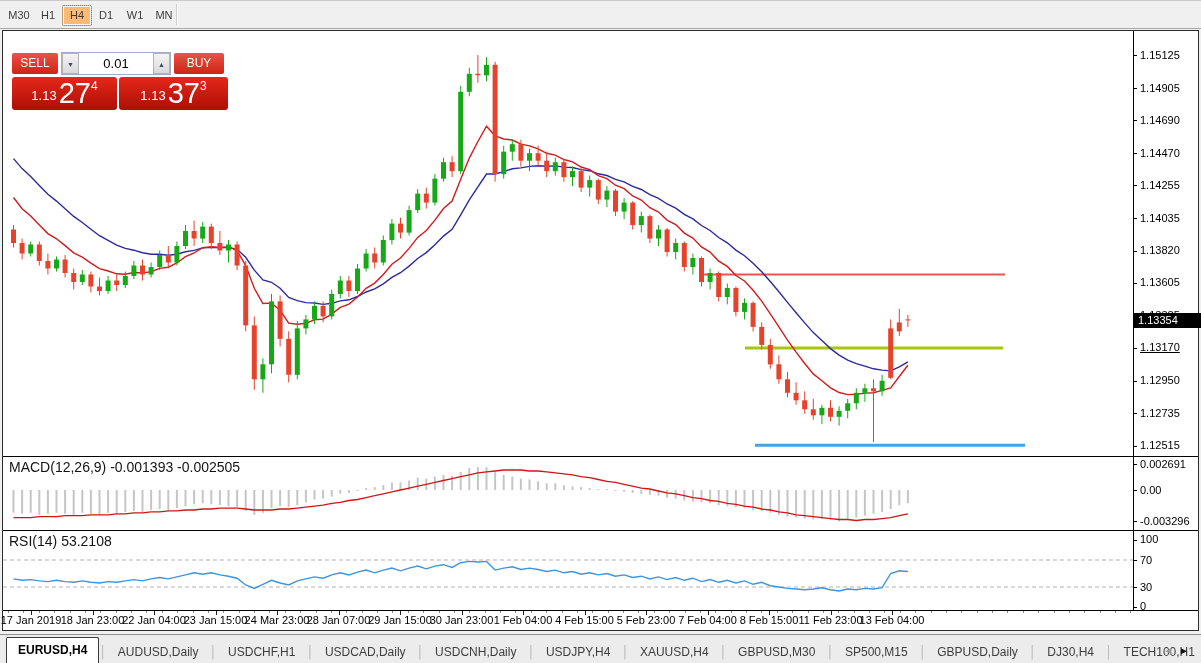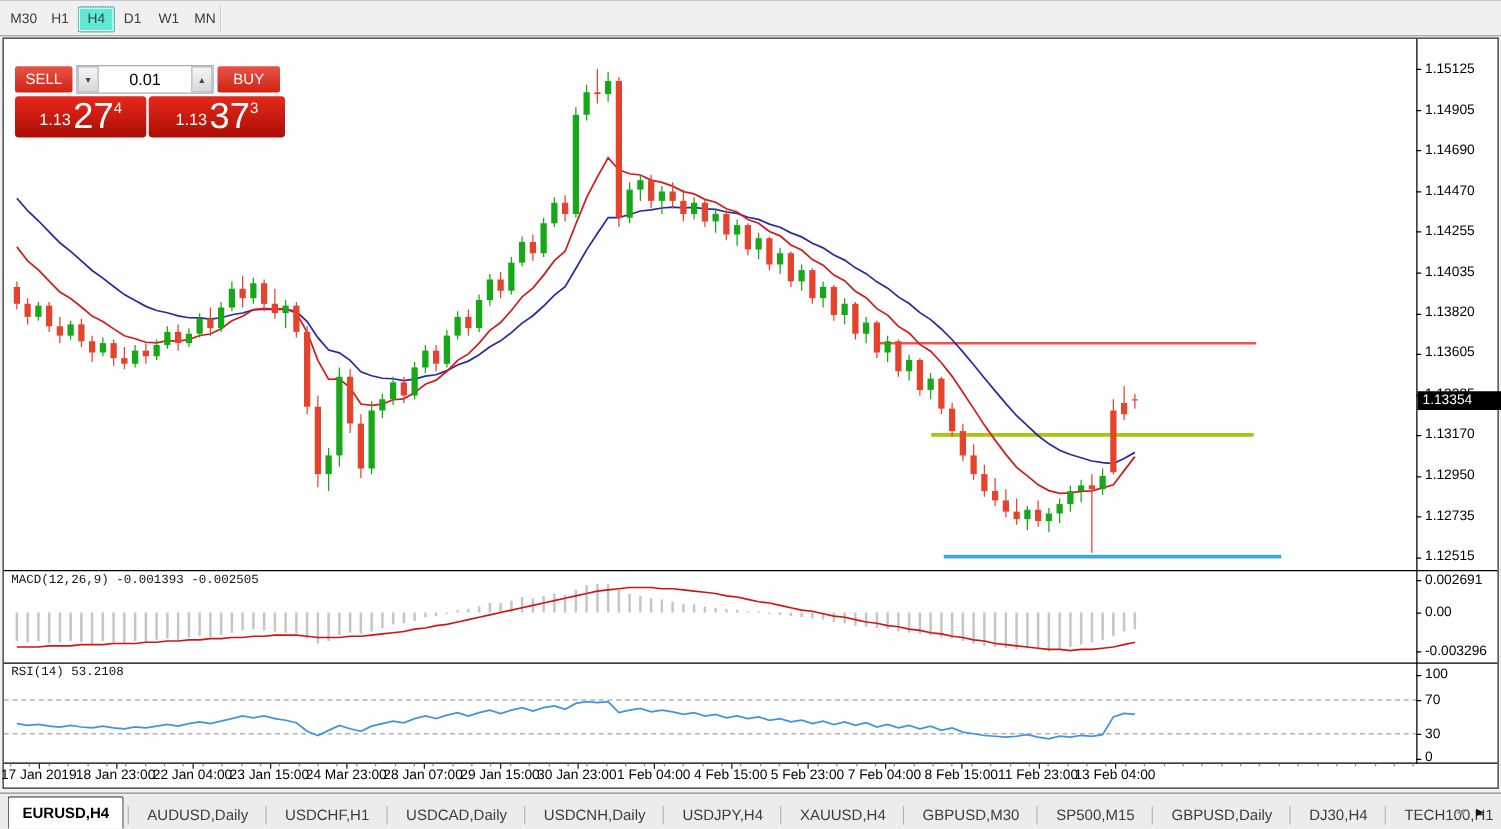--- a/index.html
+++ b/index.html
@@ -8,35 +8,35 @@
     background:#f0f0f0;font-family:"Liberation Sans",sans-serif;
     -webkit-font-smoothing:antialiased;
   }
   .top-line{position:absolute;left:0;top:0;width:100%;height:1px;background:#c9c9c9;}
   
   .toolbar{position:absolute;left:0;top:1px;width:100%;height:27px;background:#f0f0f0;border-bottom:1px solid #a8a8a8;}
   .tf-btn{
     position:absolute;top:4px;width:28px;height:19px;line-height:19px;text-align:center;
     font-size:11px;color:#3c3c3c;cursor:default;border:1px solid transparent;border-radius:2px;
   }
-  .tf-btn.active{background:#5eead4;border:1px dotted #7a7a7a;box-shadow:inset 0 0 0 1px #fbfbfb;}
+  .tf-btn.active{background:#fdba74;border:1px dotted #7a7a7a;box-shadow:inset 0 0 0 1px #fbfbfb;}
   .tf-sep{position:absolute;top:3px;left:176px;width:1px;height:21px;background:#cfcfcf;border-right:1px solid #fff;}
   
   .window{position:absolute;left:2px;top:30px;width:1195px;height:599px;background:#fff;border:1px solid #2a2a2a;}
   .window svg{position:absolute;left:0;display:block;}
   .axis-vline{position:absolute;left:1130px;top:0;width:1px;height:580px;background:#000;}
   .pane-sep{position:absolute;left:0;width:100%;height:1px;background:#000;}
   .title-row{position:absolute;left:7px;top:4px;height:14px;font-size:11px;color:#000;white-space:nowrap;z-index:5;}
   .title-row .arrow{font-size:8px;vertical-align:1px;margin-right:5px;color:#1a1a1a;}
   .title-row .ohlc{margin-left:8px;}
   .price-label{position:absolute;left:1137px;height:13px;line-height:13px;font-size:11px;color:#000;white-space:nowrap;}
   .axis-tick{position:absolute;left:1130px;width:4px;height:1px;background:#000;}
   .price-tag{position:absolute;left:1131px;width:65px;height:15px;background:#000;color:#fff;
     font-size:11px;line-height:15px;padding-left:4px;z-index:6;}
-  .pane-label{position:absolute;left:6px;font-size:10px;color:#141414;white-space:nowrap;z-index:5;font-family:Liberation Mono, monospace;}
+  .pane-label{position:absolute;left:6px;font-size:14px;color:#141414;white-space:nowrap;z-index:5;}
   .date-label{position:absolute;top:583px;font-size:11px;color:#000;transform:translateX(-50%);white-space:nowrap;}
   .date-tick{position:absolute;top:580px;width:1px;background:#222;}
   
   .trade-panel{position:absolute;left:7px;top:20px;z-index:10;}
   .tp-btn{
     position:absolute;height:21px;line-height:21px;text-align:center;color:#fff;font-size:12px;
     background:linear-gradient(#e85446,#cf2315);border-radius:2px;cursor:pointer;
   }
   .tp-sell{left:2px;top:2px;width:46px;}
   .tp-buy{left:164px;top:2px;width:50px;}
@@ -461,21 +461,21 @@
       <div class="price-label" style="top: 147.865px;">1.14255</div>
       <div class="axis-tick" style="top: 154.365px;"></div>
       <div class="price-label" style="top: 180.814px;">1.14035</div>
       <div class="axis-tick" style="top: 187.314px;"></div>
       <div class="price-label" style="top: 213.015px;">1.13820</div>
       <div class="axis-tick" style="top: 219.515px;"></div>
       <div class="price-label" style="top: 245.216px;">1.13605</div>
       <div class="axis-tick" style="top: 251.716px;"></div>
       <div class="price-label" style="top: 278.165px;">1.13385</div>
       <div class="axis-tick" style="top: 284.665px;"></div>
-      <div class="price-label" style="top: 310.366px;">1.13170</div>
+      <div class="price-label" style="top: 310.366px; text-decoration: underline;">1.13170</div>
       <div class="axis-tick" style="top: 316.866px;"></div>
       <div class="price-label" style="top: 343.315px;">1.12950</div>
       <div class="axis-tick" style="top: 349.815px;"></div>
       <div class="price-label" style="top: 375.516px;">1.12735</div>
       <div class="axis-tick" style="top: 382.016px;"></div>
       <div class="price-label" style="top: 408.465px;">1.12515</div>
       <div class="axis-tick" style="top: 414.965px;"></div>
     </div>
   <div class="price-tag" id="price-tag" style="top: 281.808px;">1.13354</div>
   <div id="macd-axis">

